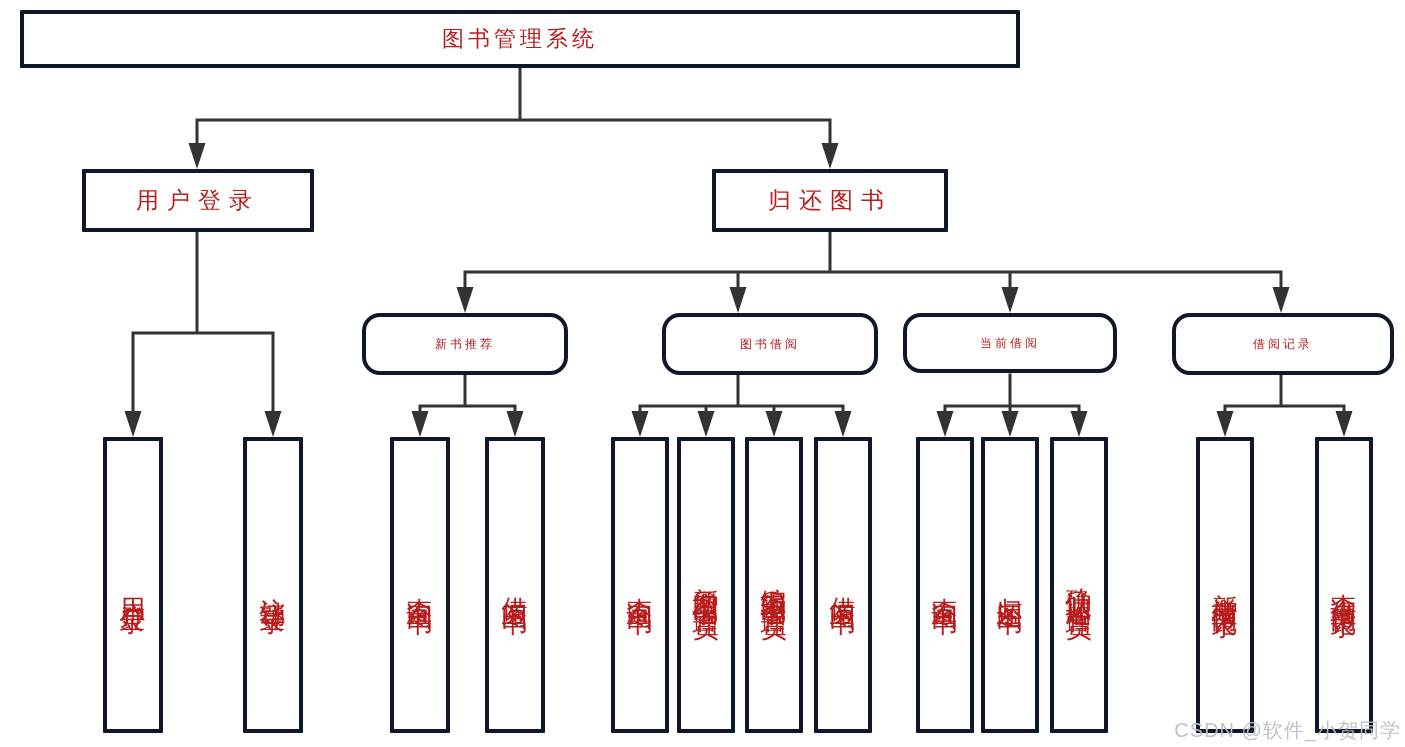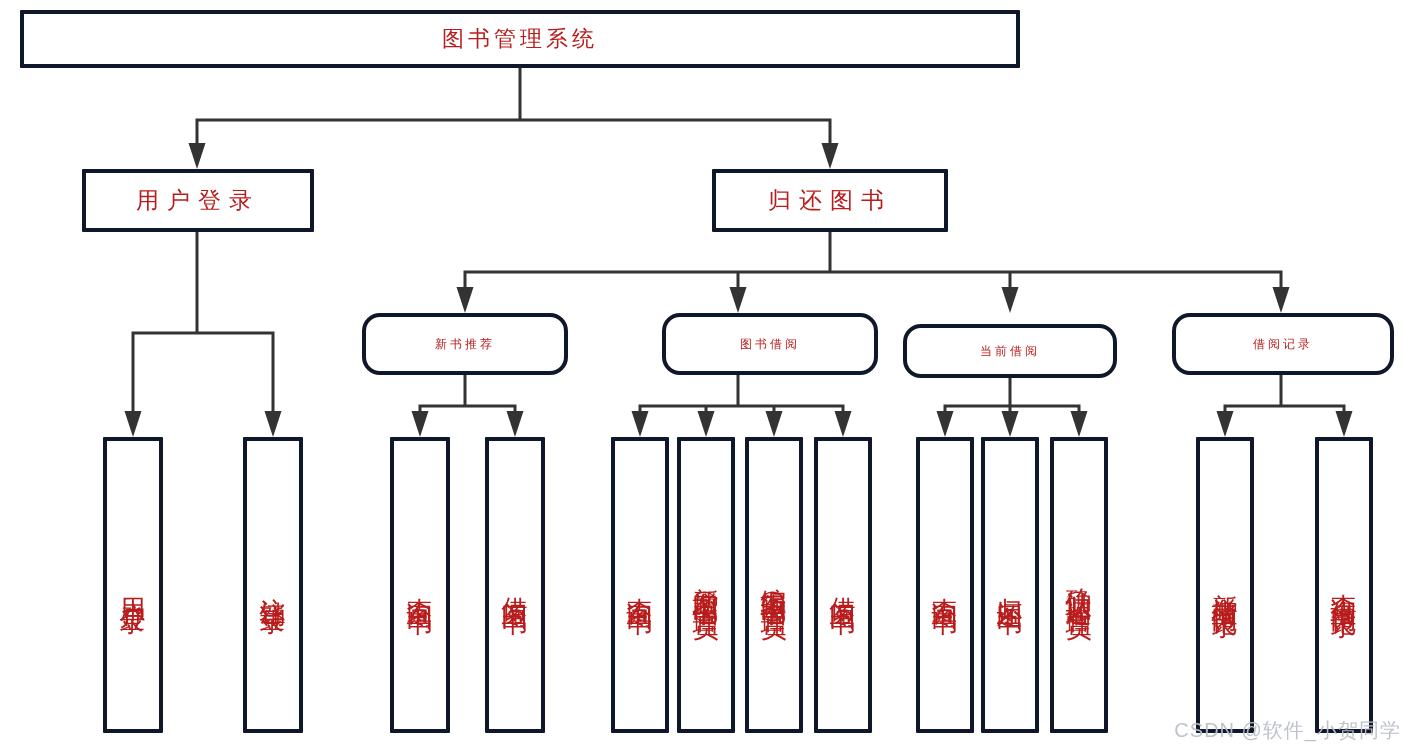--- a/index.html
+++ b/index.html
@@ -92,21 +92,21 @@
     </g>
   </svg>
 
   <div class="node h1" style="left:20px; top:10px; width:1000px; height:58px;">图书管理系统</div>
 
   <div class="node h2" style="left:82px; top:169px; width:232px; height:63px;">用户登录</div>
   <div class="node h2" style="left:712px; top:169px; width:236px; height:63px;">归还图书</div>
 
   <div class="node h3" style="left:362px; top:313px; width:206px; height:62px;">新书推荐</div>
   <div class="node h3" style="left:630px; top:313px; width:216px; height:62px;margin-left:32px;">图书借阅</div>
-  <div class="node h3" style="left:903px; top:324px; width:214px; height:54px;">当前借阅</div>
+  <div class="node h3" style="left:903px; top:313px; width:214px; height:60px;">当前借阅</div>
   <div class="node h3" style="left:1172px; top:313px; width:222px; height:62px;">借阅记录</div>
 
   <div class="node leaf" style="left:103px; top:437px; width:60px; height:296px;">用户登录</div>
   <div class="node leaf" style="left:243px; top:437px; width:60px; height:296px;">注销登录</div>
 
   <div class="node leaf" style="left:390px; top:437px; width:60px; height:296px;">查询图书</div>
   <div class="node leaf" style="left:485px; top:437px; width:60px; height:296px;">借阅图书</div>
 
   <div class="node leaf" style="left:611px; top:437px; width:58px; height:296px;">查询图书</div>
   <div class="node leaf" style="left:677px; top:437px; width:58px; height:296px;">新增图书（管理员）</div>

